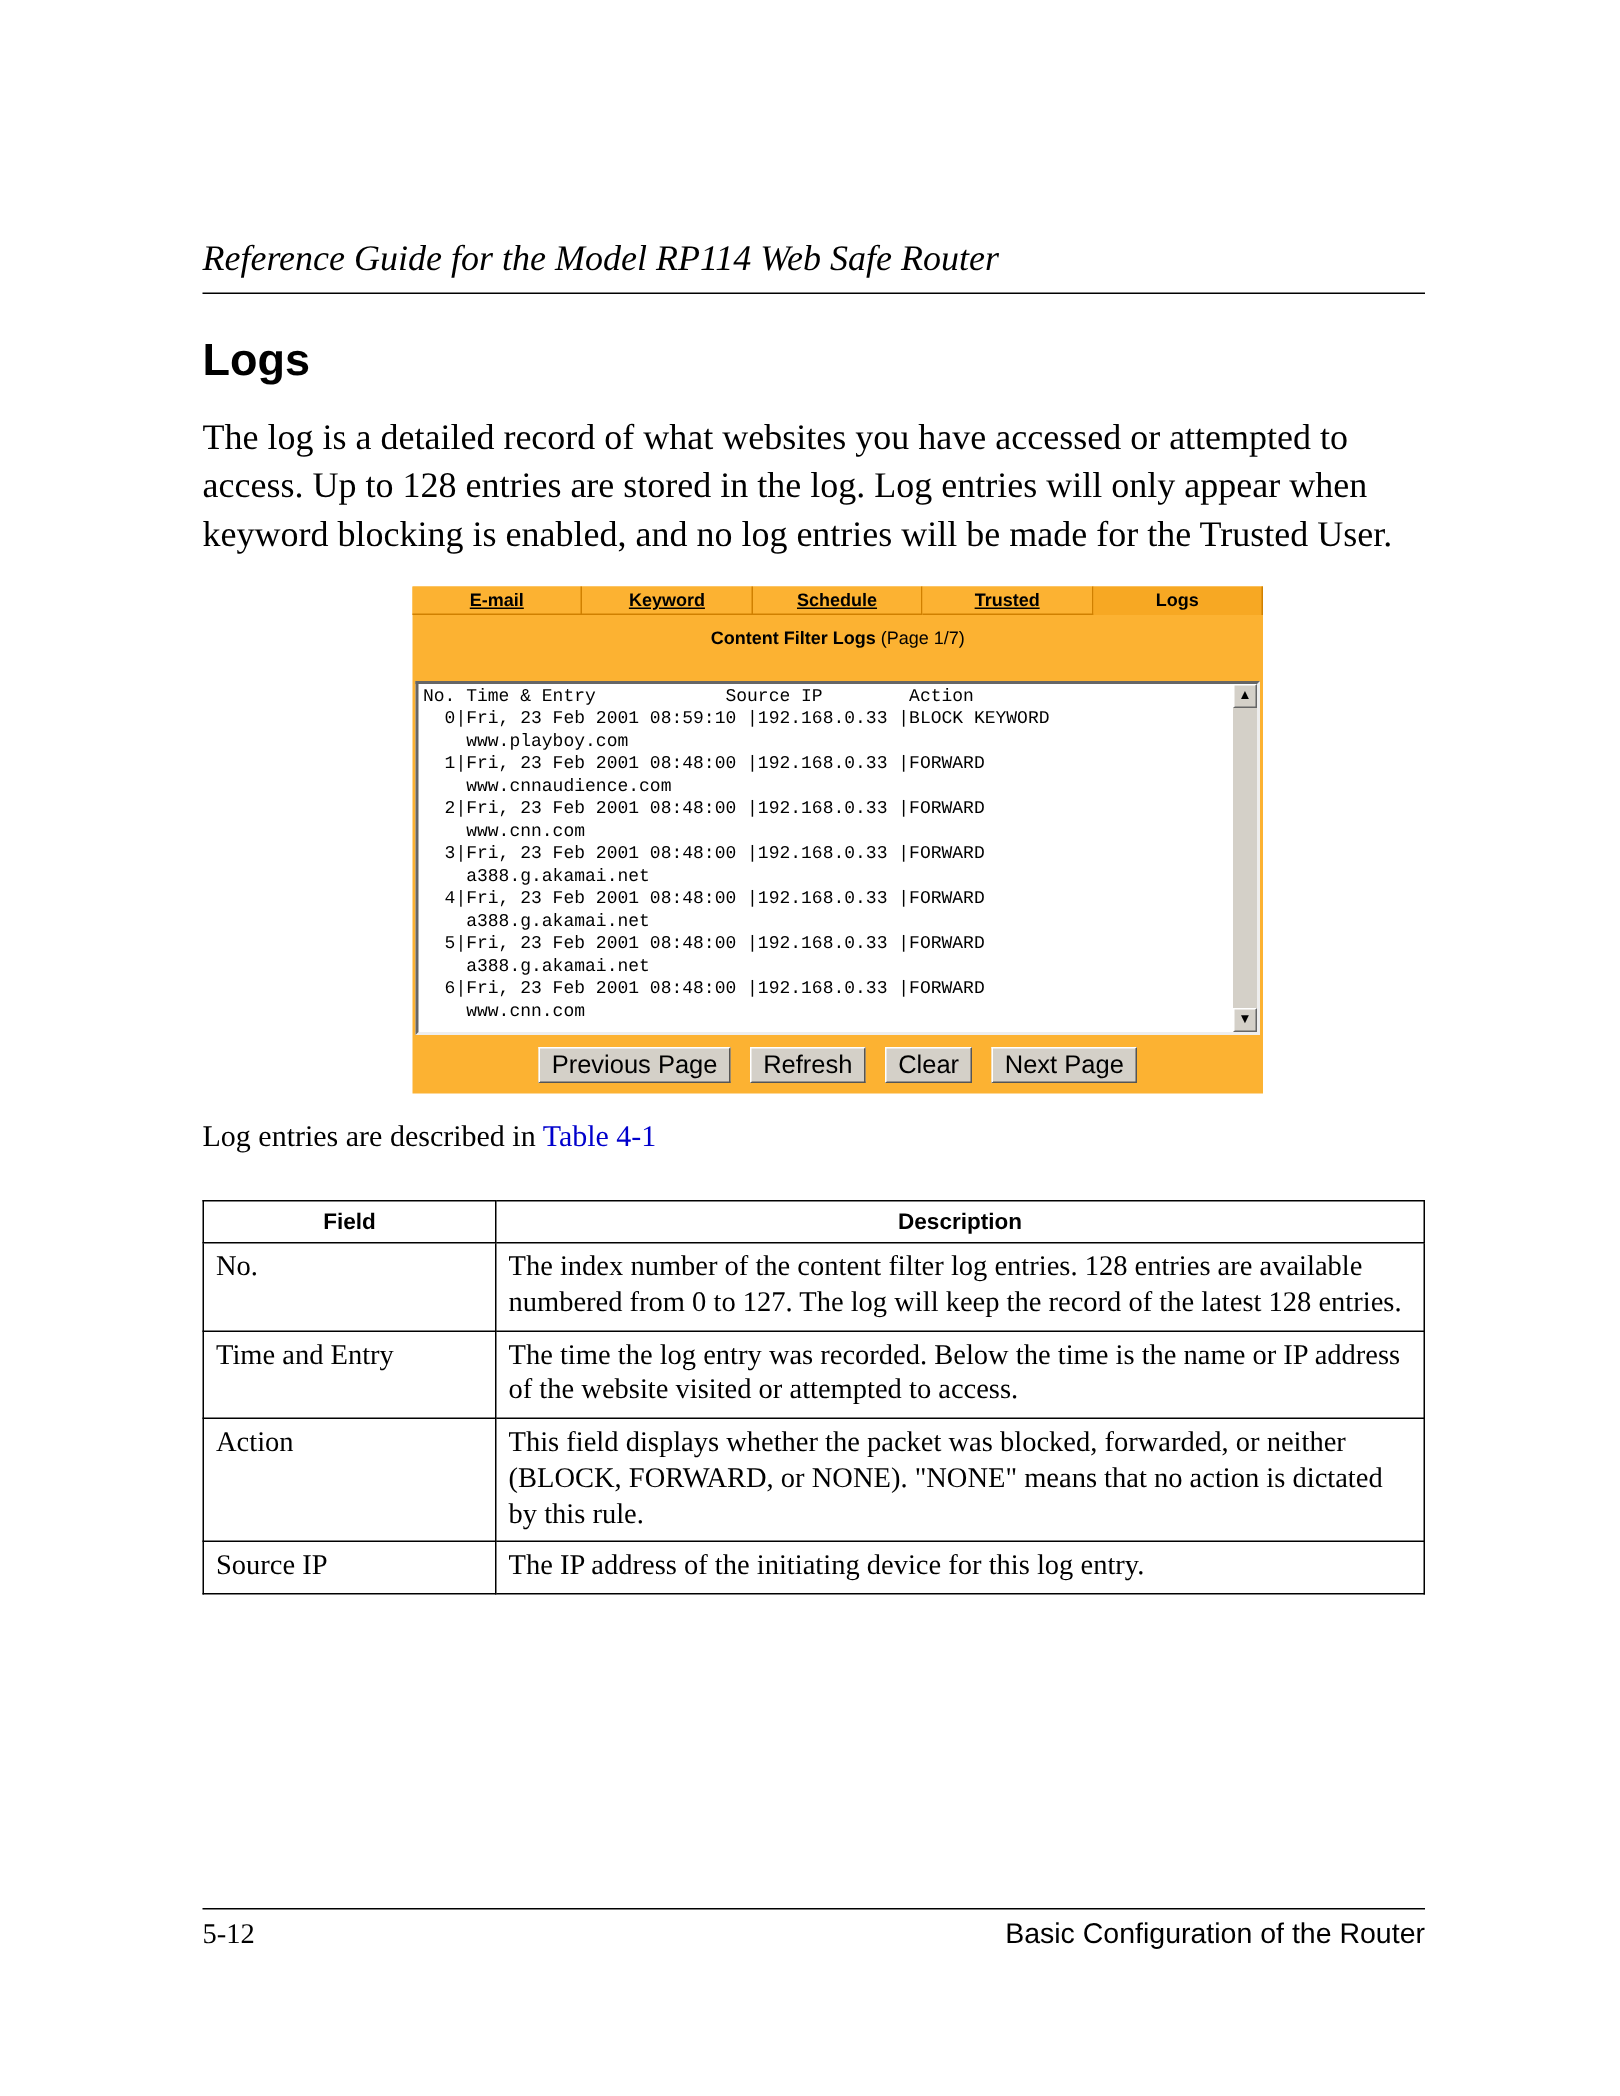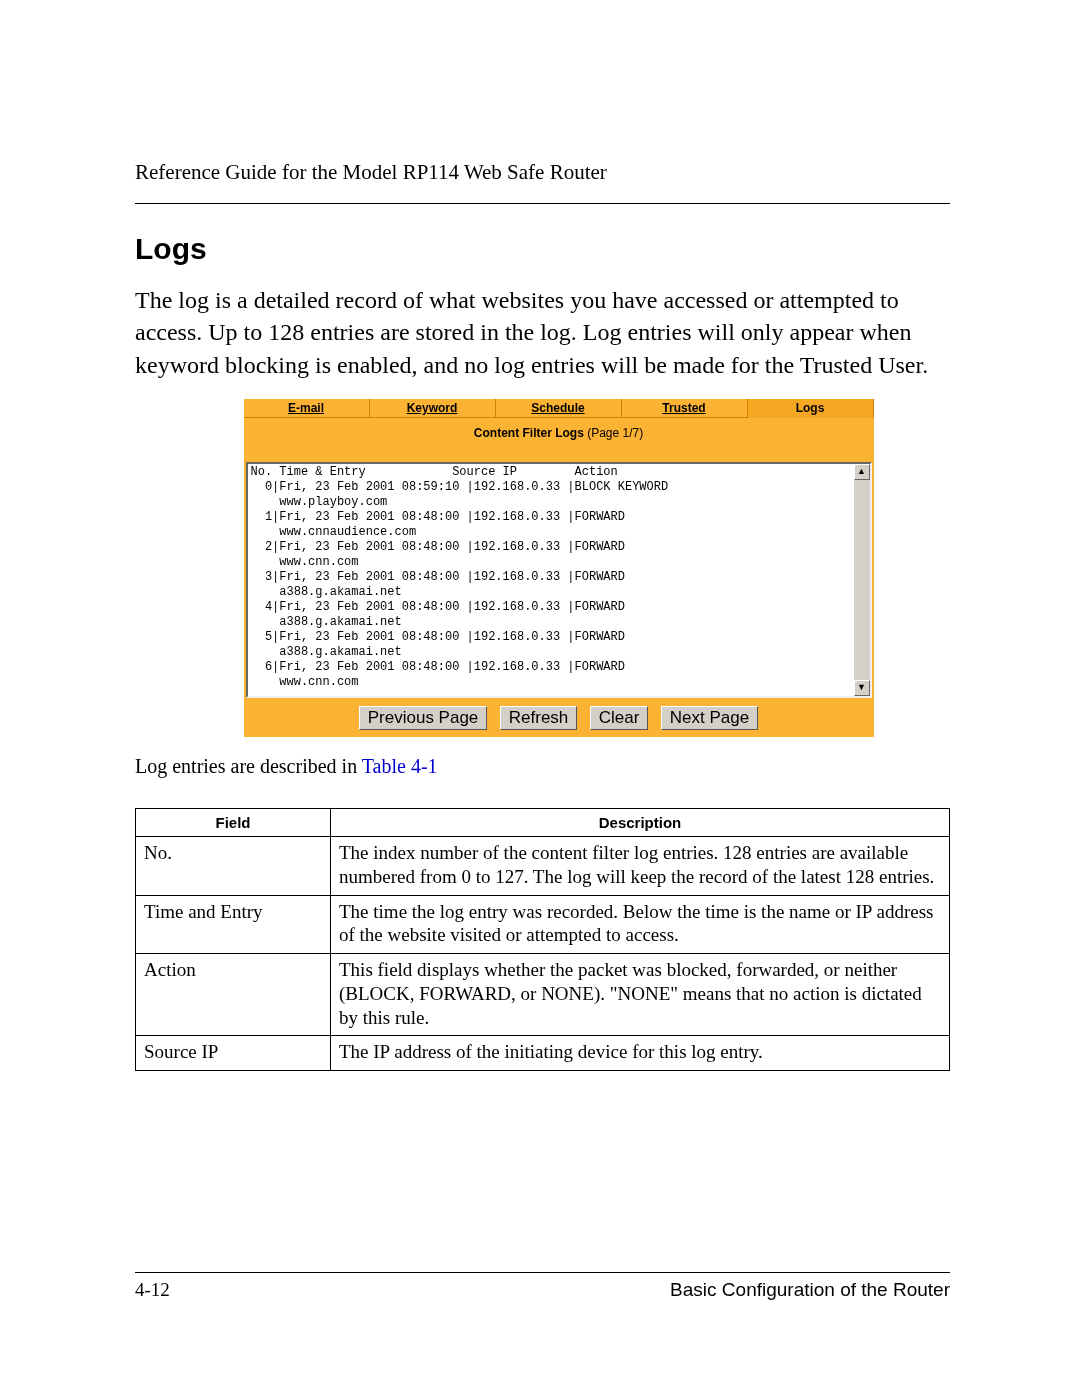--- a/index.html
+++ b/index.html
@@ -9,22 +9,23 @@
     color: #000;
   }
   .page {
     width: 1080px;
     height: 1397px;
     position: relative;
     box-sizing: border-box;
     padding: 160px 130px 0 135px;
   }
   .header-title {
-    font-size: 21px;
-    margin-bottom: 18px;
+    font-style: italic;
+    font-size: 24px;
+    margin-bottom: 8px;
   }
   .hr-top {
     border: none;
     border-top: 1.5px solid #000;
     margin: 0 0 28px 0;
   }
   h1.section {
     font-family: Arial, Helvetica, sans-serif;
     font-weight: bold;
     font-size: 30px;
@@ -36,21 +37,21 @@
     margin: 0 0 18px 0;
   }
 
   
   .shot-wrap {
     display: flex;
     justify-content: center;
     margin: 4px 0 18px 0;
   }
   .shot {
-    width: 630px;
+    width: 567px;
     background: #fcb232;
     font-family: Arial, Helvetica, sans-serif;
     margin-left: 32px;
   }
   .tabs {
     display: flex;
   }
   .tab {
     flex: 1;
     text-align: center;
@@ -281,17 +282,17 @@
         <tr>
           <td>Source IP</td>
           <td>The IP address of the initiating device for this log entry.</td>
         </tr>
       </tbody>
   </table>
 
   <div class="footer">
     <hr>
     <div class="footer-row">
-      <span class="pn">4-12</span>
+      <span class="pn">5-12</span>
       <span>Basic Configuration of the Router</span>
     </div>
   </div>
 </div>
 
 </body></html>

